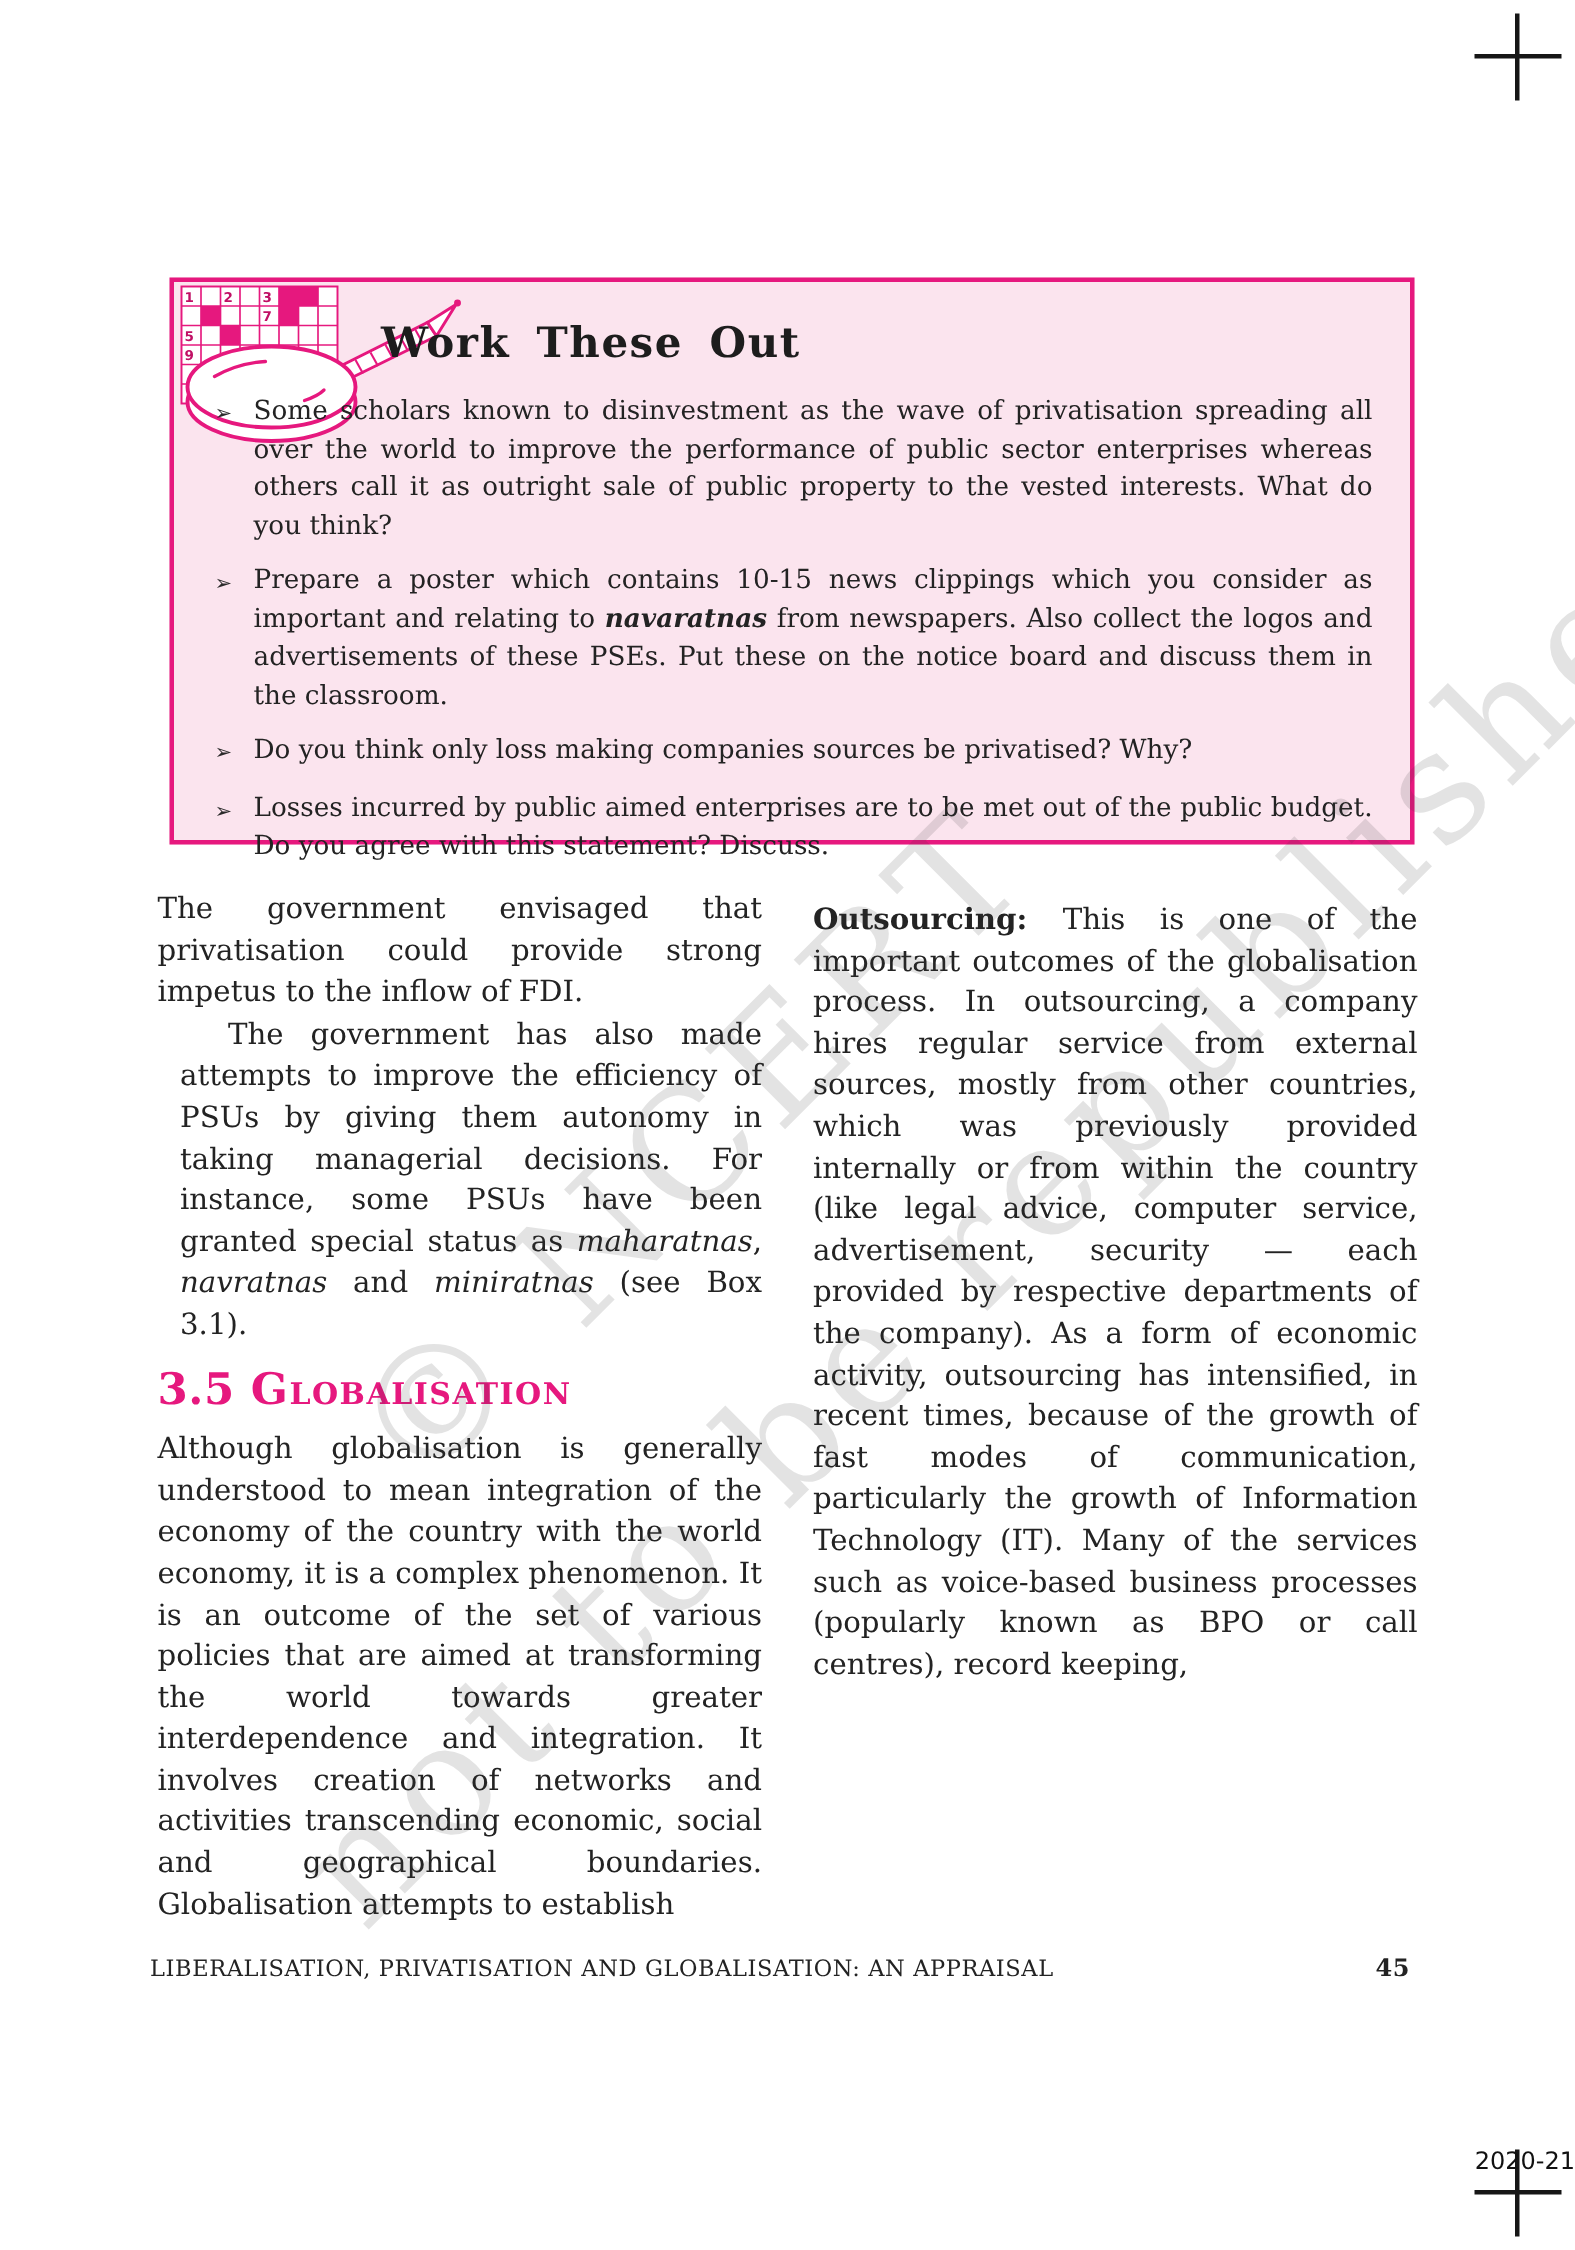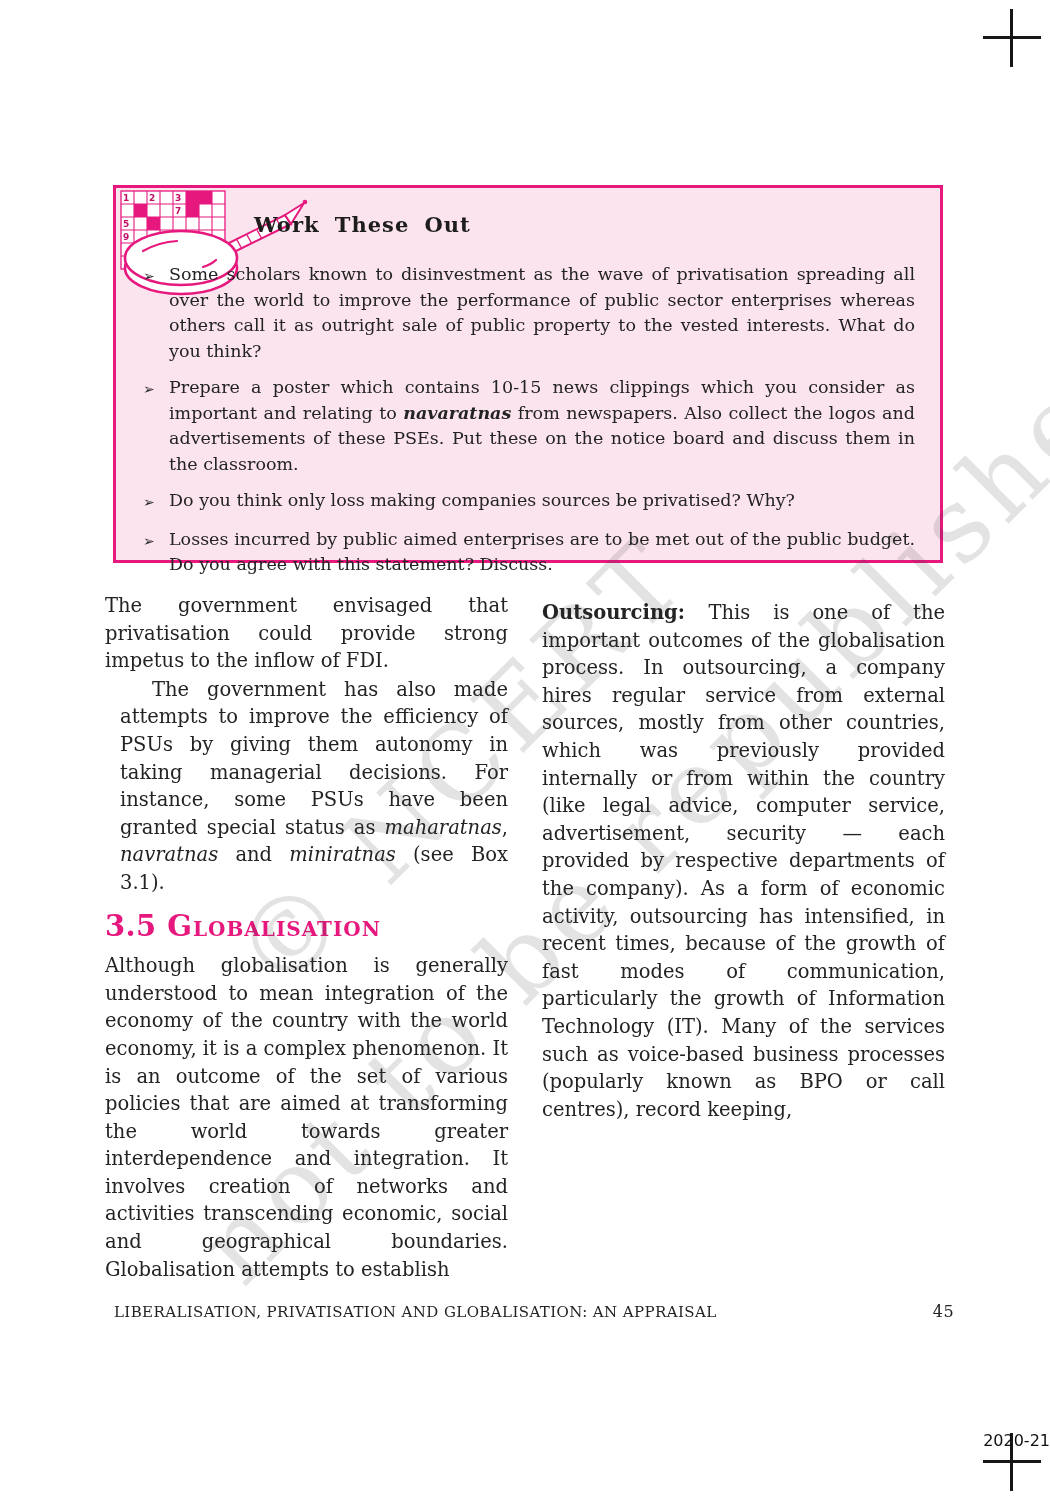--- a/index.html
+++ b/index.html
@@ -37,21 +37,21 @@
   
   .workbox{
     position:absolute;left:113px;top:185px;width:830px;height:378px;
     border:3px solid var(--magenta);
     background:var(--box-bg);
     z-index:2;
   }
   .workbox-icon{position:absolute;left:3px;top:1px;}
   .workbox-title{
     position:absolute;left:138px;top:24px;
-    font-size:21px;font-weight:bold;letter-spacing:1px;word-spacing:7px;
+    font-size:28px;font-weight:bold;letter-spacing:1px;word-spacing:7px;
     color:#1d1d1d;
   }
   .workbox-list{position:absolute;left:27px;top:74px;right:25px;}
   .workbox-item{
     display:flex;
     font-size:17.5px;line-height:25.5px;
     text-align:justify;
     margin-bottom:11px;
   }
   .workbox-item .marker{
@@ -73,26 +73,26 @@
   .section-heading{
     margin:16px 0 12px 0;
     font-size:29px;font-weight:bold;
     color:var(--magenta);
     letter-spacing:0.4px;
     text-align:left;
   }
   .section-heading .sc{font-variant:small-caps;letter-spacing:1px;}
   
   .footer{
-    position:absolute;left:114px;top:1302px;width:840px;
+    position:absolute;left:100px;top:1302px;width:840px;
     display:flex;justify-content:space-between;align-items:baseline;
     font-size:15px;letter-spacing:0.4px;
     z-index:2;
   }
-  .footer .pageno{font-size:16px;}
+  .footer .pageno{font-size:16px;font-weight:bold;}
   .edition{
     position:absolute;left:0;top:1431px;width:1050px;
     text-align:right;
     font-family:"DejaVu Sans","Liberation Sans",sans-serif;
     font-size:16px;color:#111;
     z-index:2;
   }
 </style>
 </head>
 <body>

